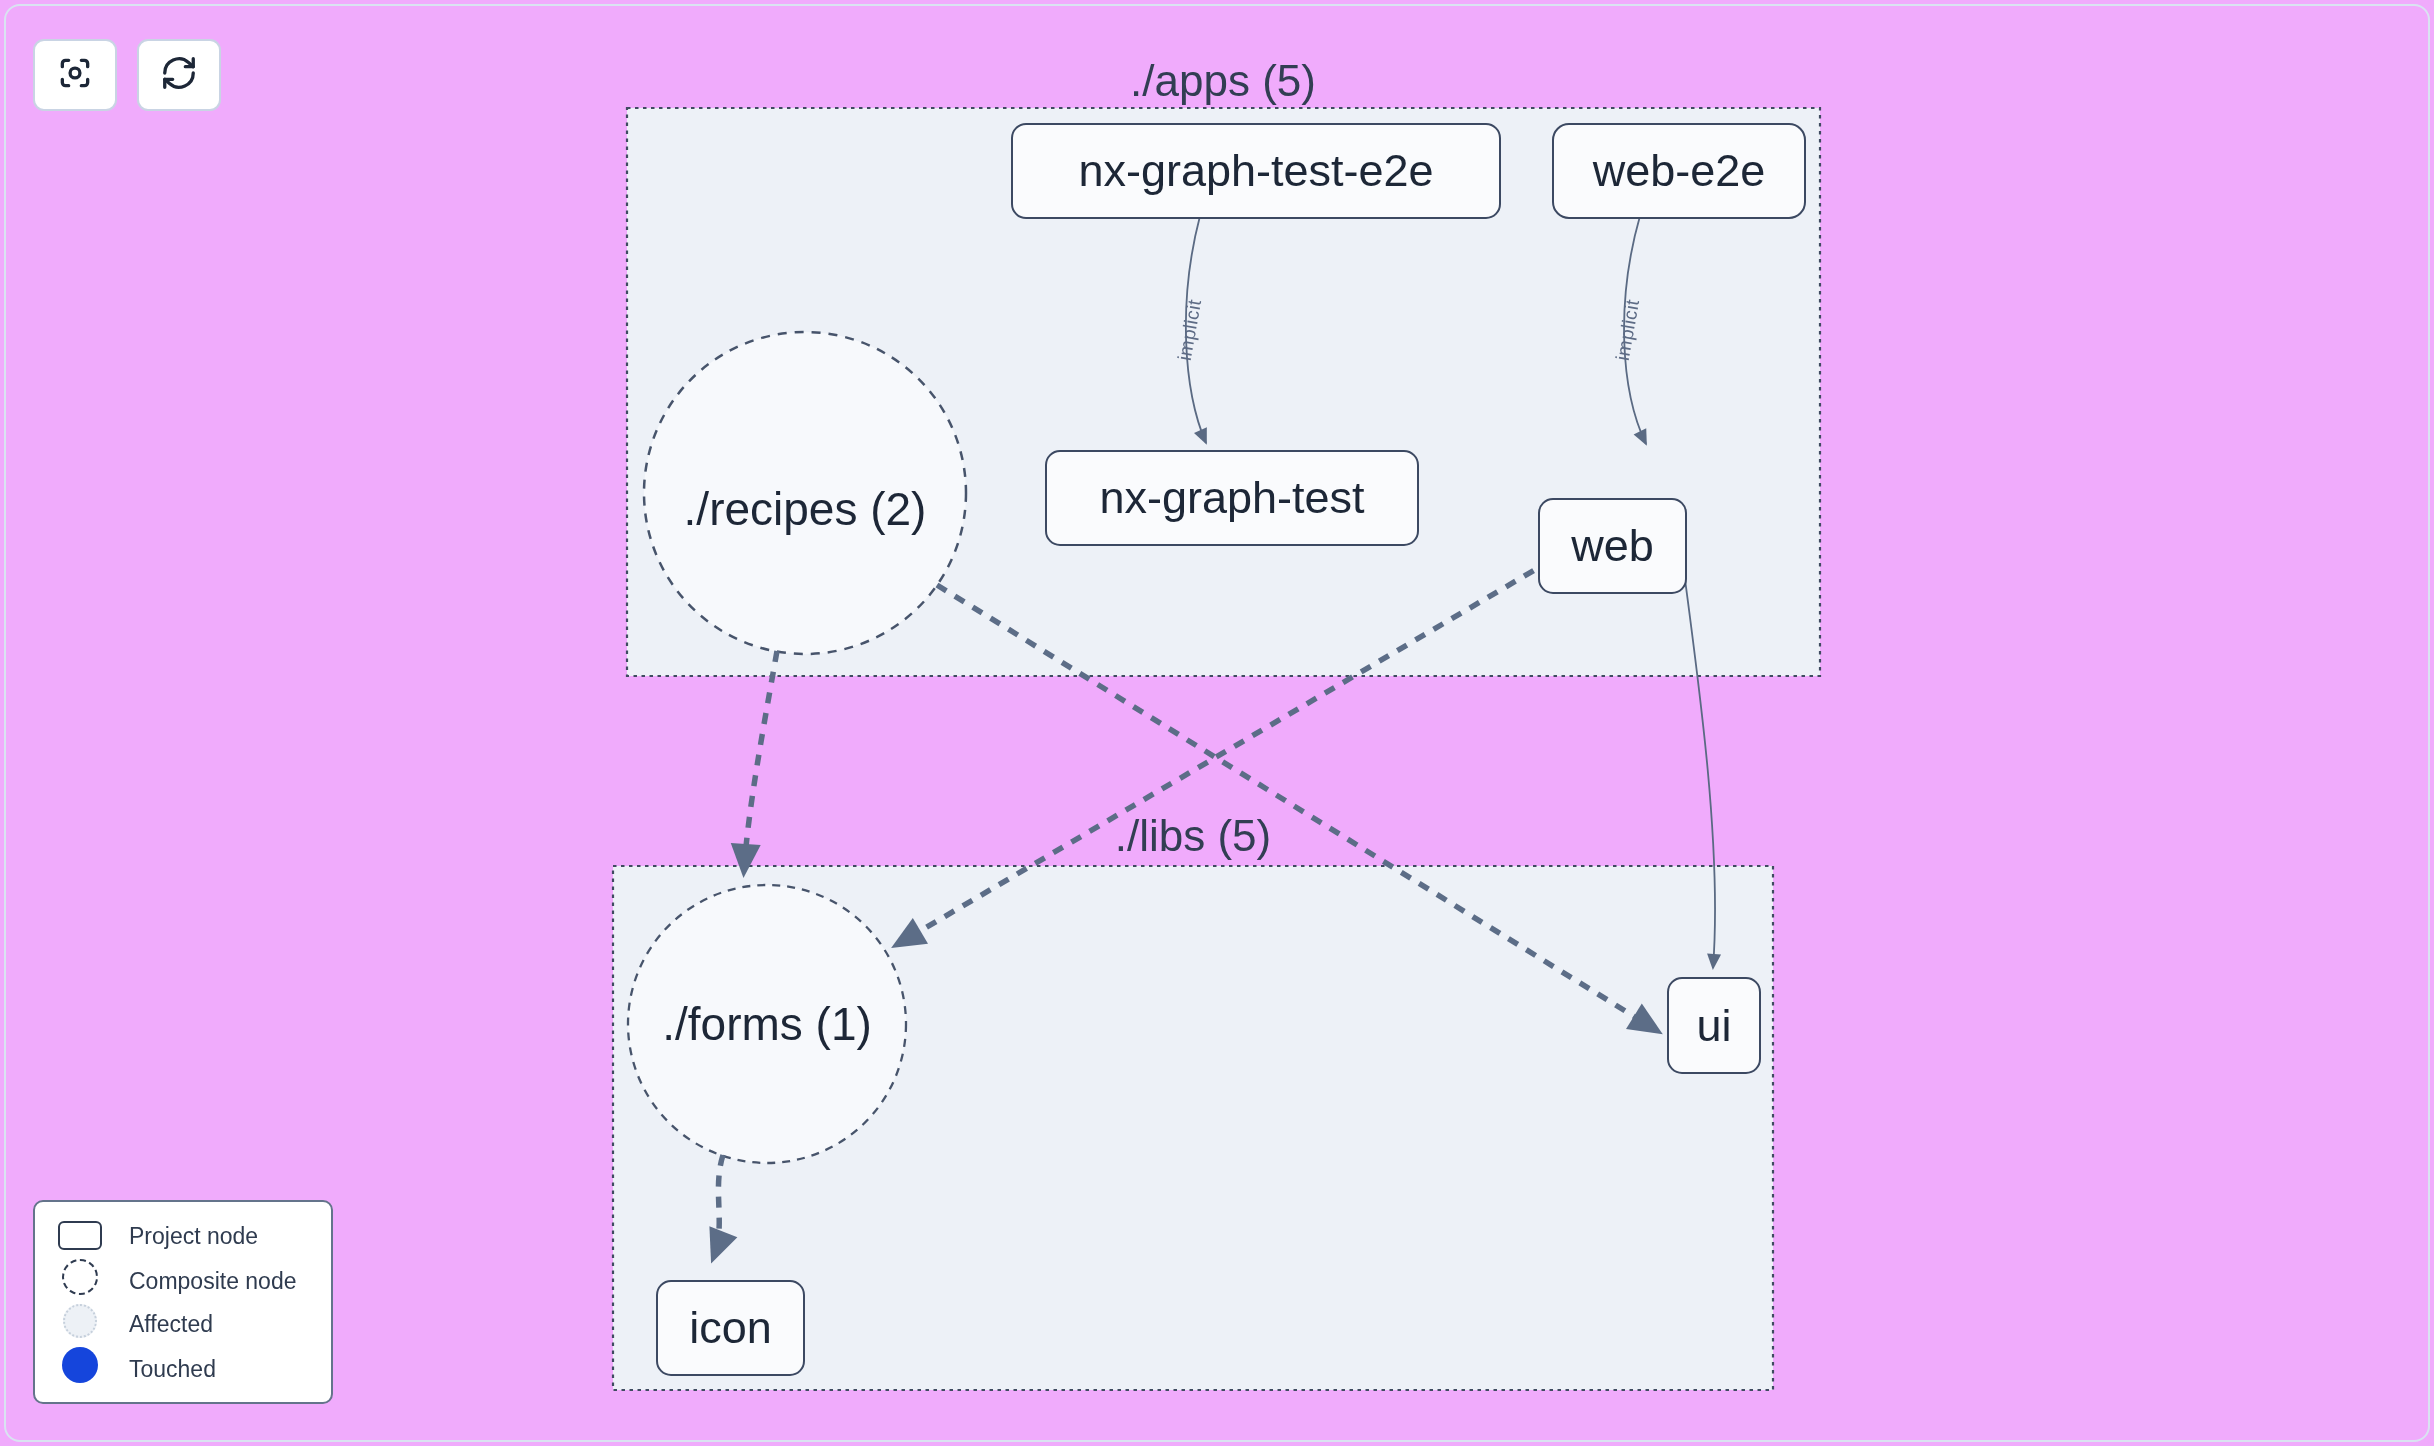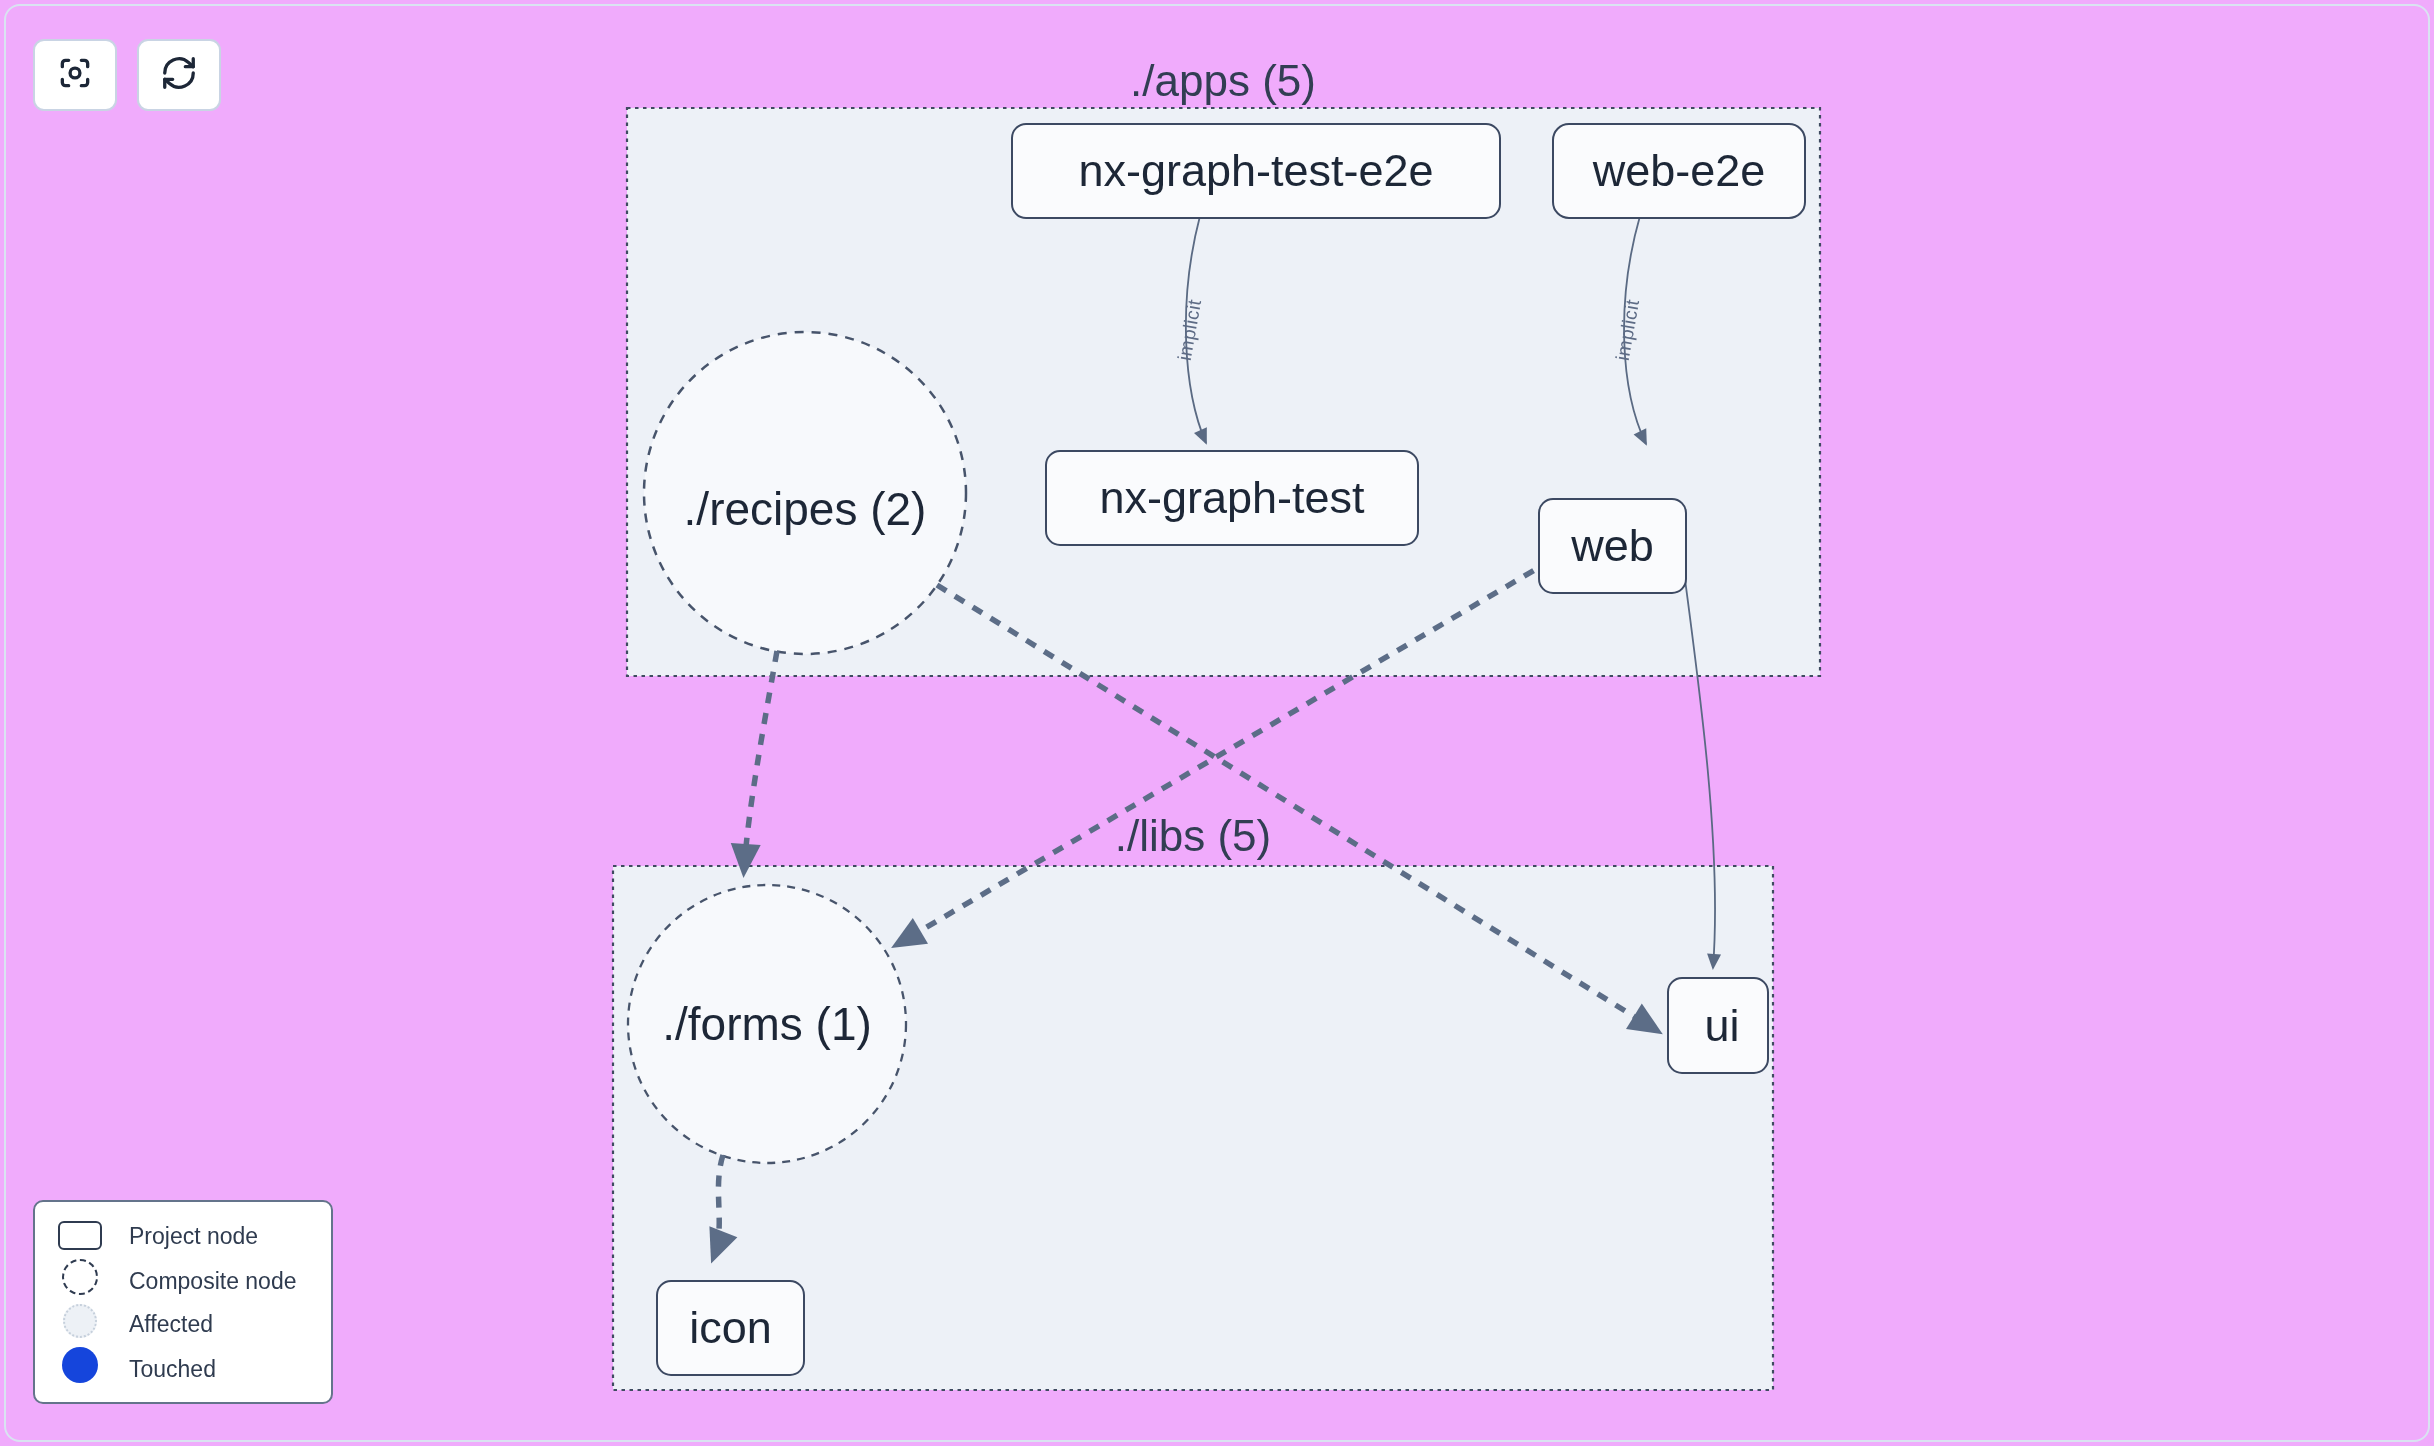--- a/index.html
+++ b/index.html
@@ -107,21 +107,21 @@
   </div>
   <div class="node" style="left:1552px;top:123px;width:250px;height:92px;border-radius:17px;">
     <span>web-e2e</span>
   </div>
   <div class="node" style="left:1045px;top:450px;width:370px;height:92px;">
     <span>nx-graph-test</span>
   </div>
   <div class="node" style="left:1538px;top:450px;width:145px;height:92px;margin-top:48px;">
     <span>web</span>
   </div>
-  <div class="node" style="left:1667px;top:977px;width:90px;height:93px;padding-left:8px;">
+  <div class="node" style="left:1667px;top:977px;width:90px;height:93px;">
     <span>ui</span>
   </div>
   <div class="node" style="left:656px;top:1280px;width:145px;height:92px;">
     <span>icon</span>
   </div>
 
   <div class="circle-label" style="left:805px;top:493px;margin-top:16px;">./recipes (2)</div>
   <div class="circle-label" style="left:767px;top:1024px;">./forms (1)</div>
 
   <div class="legend">

